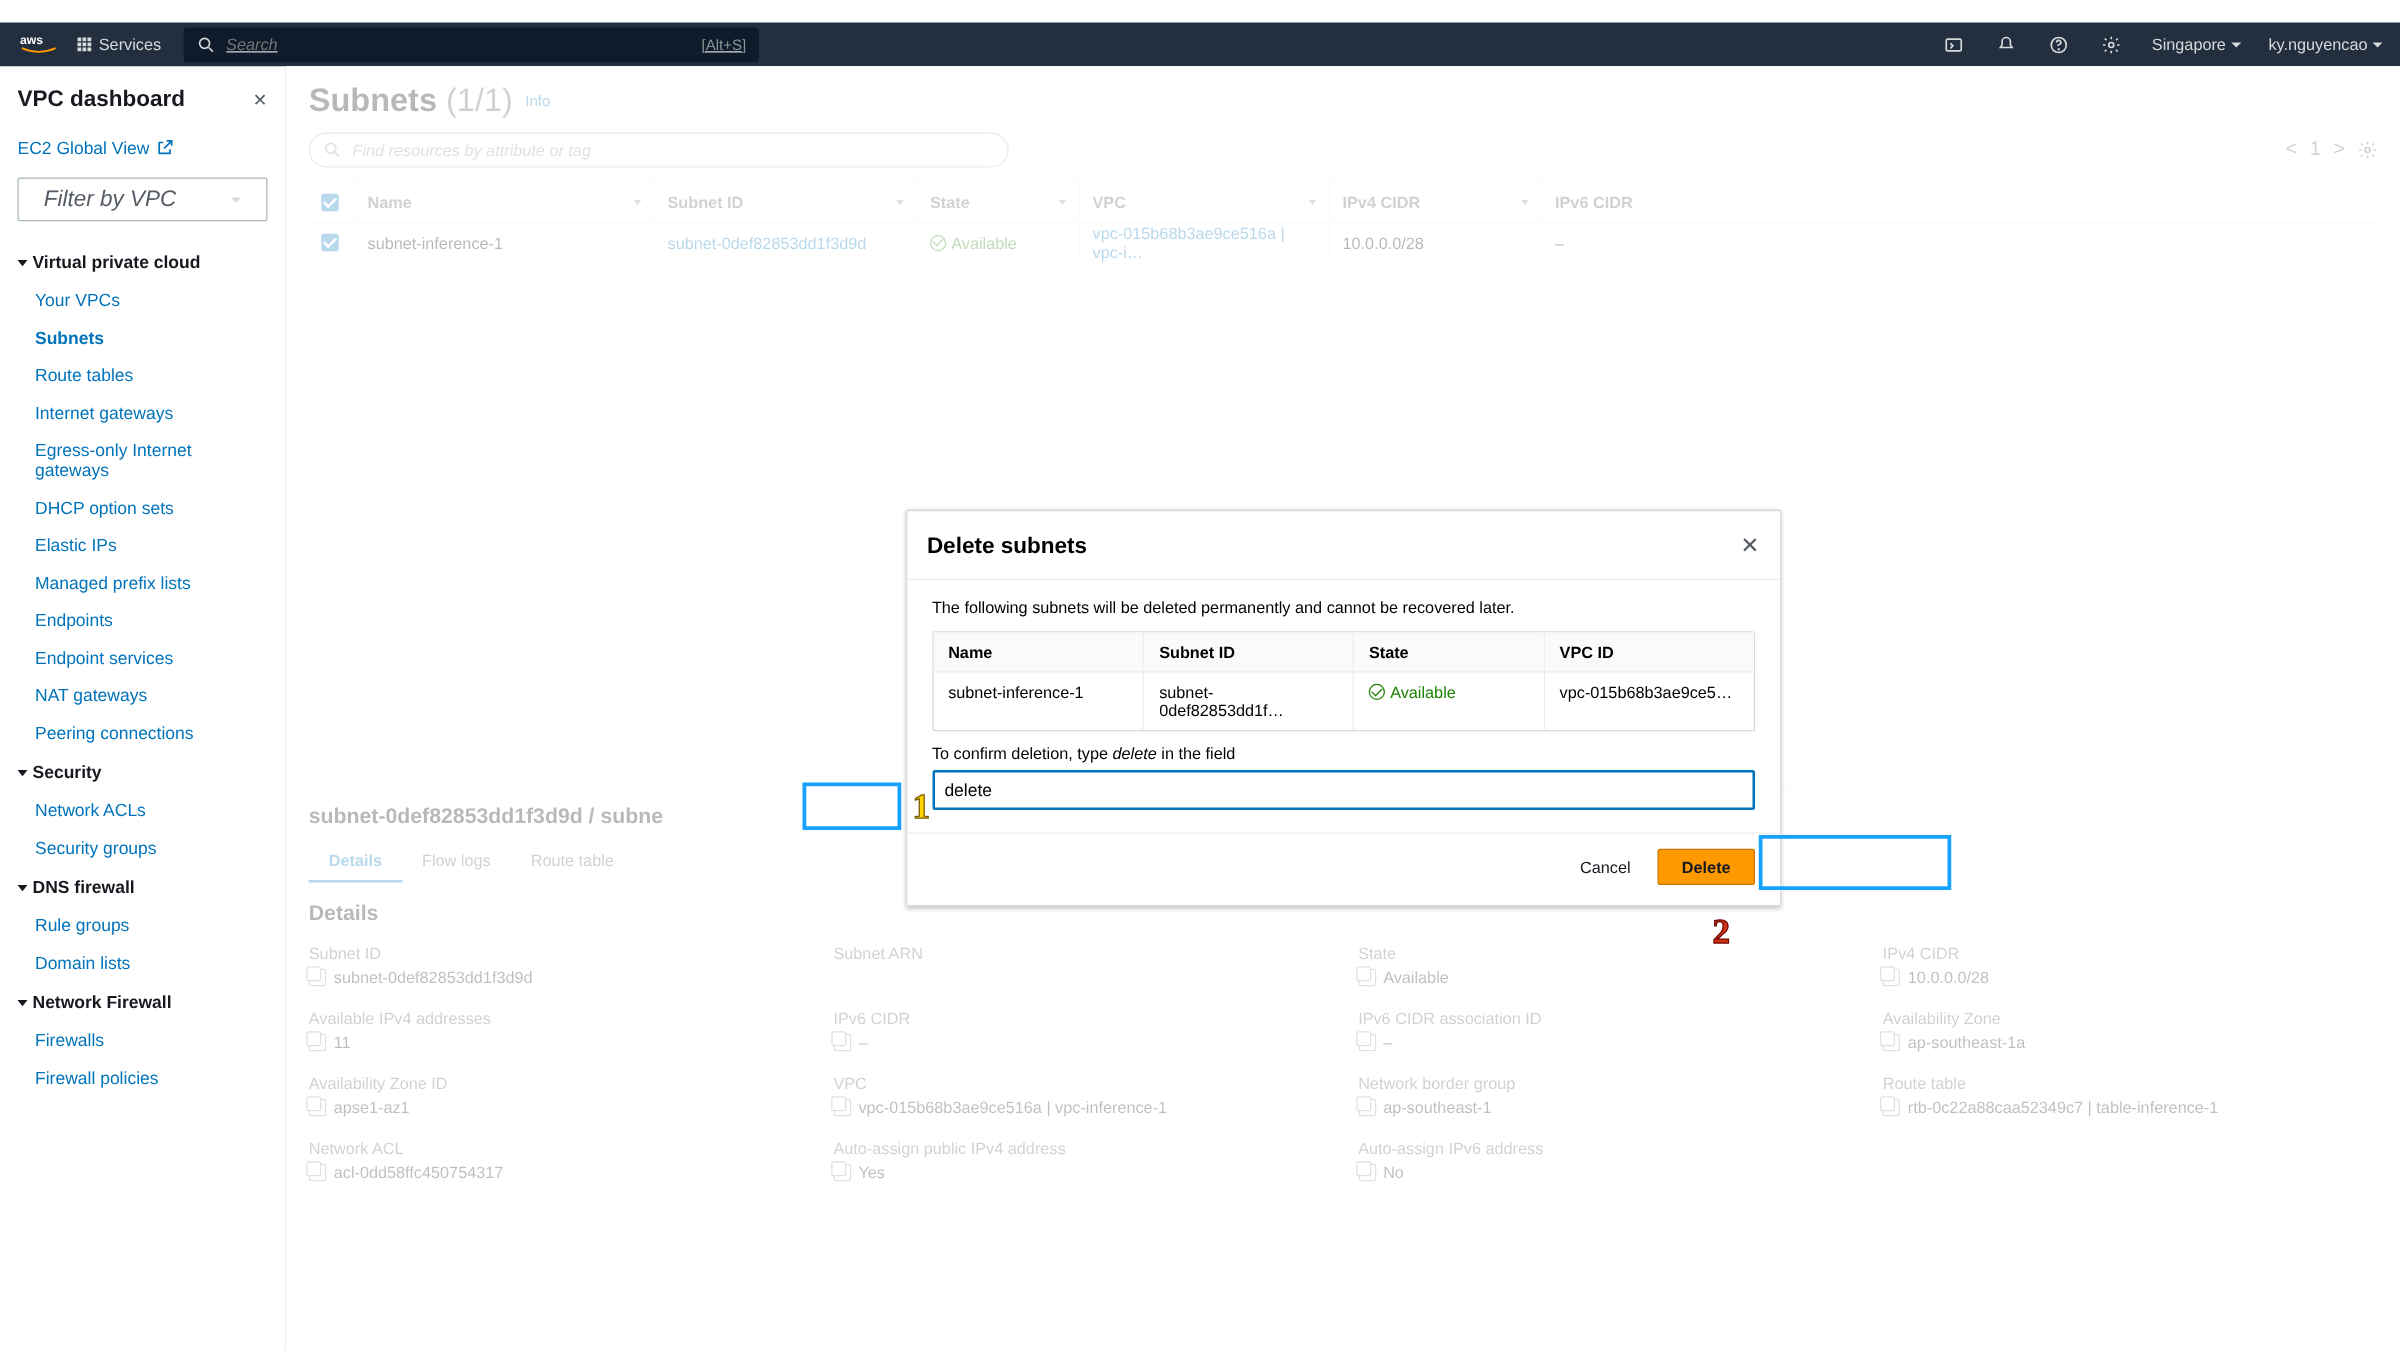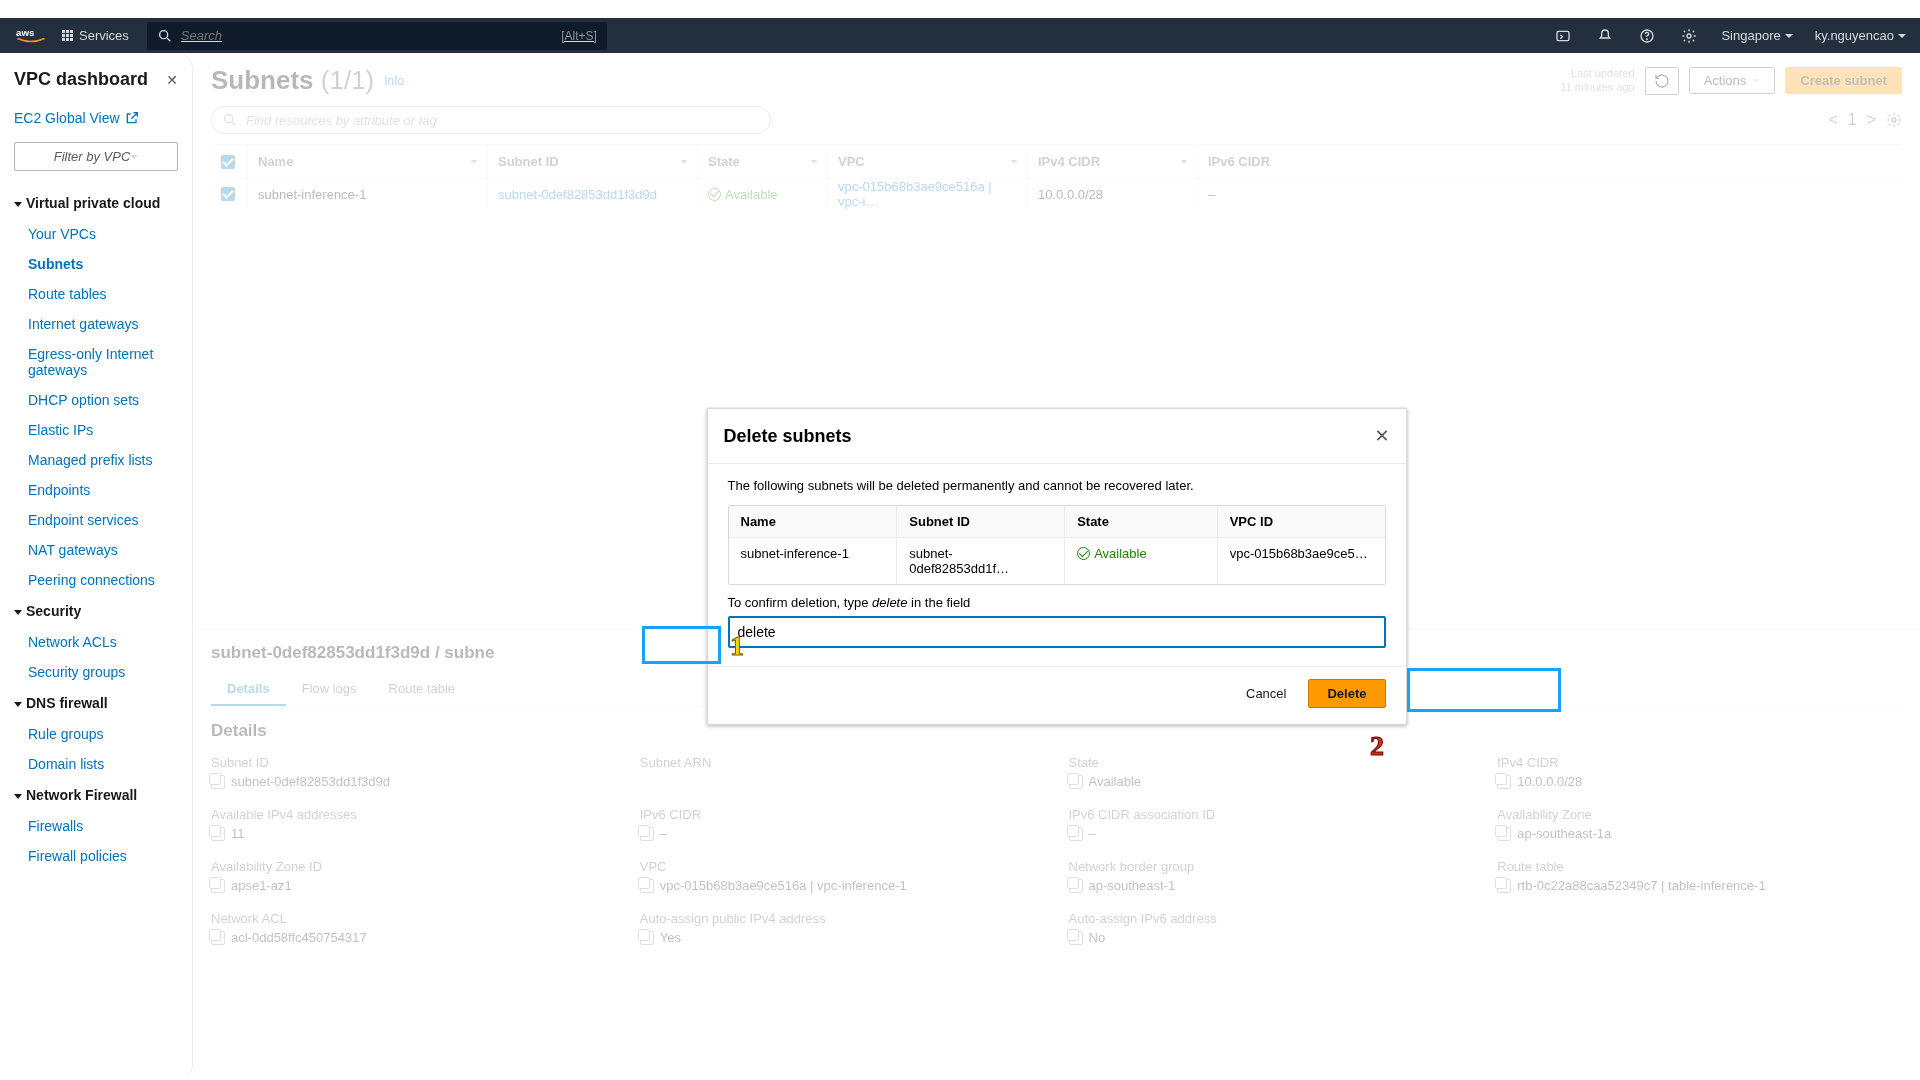--- a/index.html
+++ b/index.html
@@ -15,26 +15,26 @@
 .searchbox { flex:0 0 460px; background:#0f1b2a; height:28px; border-radius:3px; display:flex; align-items:center; padding:0 10px; gap:8px; margin-left:4px;text-decoration:underline;}
 .searchbox input { background:transparent; border:none; color:#d5dbdb; font-style:italic; font-size:13px; flex:1; outline:none;}
 .searchbox .hint { color:#879596; font-size:12px;}
 .navbar .spacer { flex:1; }
 .nav-icon { width:20px; height:20px; display:flex; align-items:center; justify-content:center; color:#d5dbdb;}
 .nav-right { display:flex; align-items:center; gap:22px; }
 .nav-text { display:flex; align-items:center; gap:4px; cursor:pointer;}
 .caret-down { width:0;height:0;border-left:4px solid transparent;border-right:4px solid transparent;border-top:4px solid #d5dbdb;}
 
 .page { display:flex; height:calc(100% - 53px); }
-.sidebar { width:193px; border-right:1px solid #eaeded; overflow-y:auto; padding:12px 0 12px 0; font-size:14px; color:#16191f; position:relative;border-radius:16px;}
+.sidebar { width:229px; border-right:1px solid #eaeded; overflow-y:auto; padding:12px 0 12px 0; font-size:14px; color:#16191f; position:relative;}
 .sidebar::-webkit-scrollbar{width:10px}
 .sidebar h2 { font-size:18px; font-weight:700; padding:4px 14px 12px 14px; display:flex; justify-content:space-between; align-items:center;}
 .sidebar .close-x { font-size:14px; color:#545b64; cursor:pointer; font-weight:400;}
 .sidebar .gv { padding:8px 14px; color:#0073bb; display:flex; align-items:center; gap:4px;}
-.sidebar .filter-vpc { margin:8px 14px 16px 14px; border:1px solid #aab7b8; border-radius:2px; padding:6px 20px; display:flex; justify-content:center; align-items:center; font-style:italic; color:#545b64; font-size:13px;}
+.sidebar .filter-vpc { margin:8px 14px 16px 14px; border:1px solid #aab7b8; border-radius:2px; padding:6px 20px; display:flex; justify-content:space-between; align-items:center; font-style:italic; color:#545b64; font-size:18px;}
 .sidebar .section-h { font-weight:700; padding:8px 14px; cursor:pointer; display:flex; align-items:center; gap:4px;}
 .sidebar .tri { width:0;height:0;border-left:4px solid transparent;border-right:4px solid transparent;border-top:5px solid #16191f; transform:translateY(1px);}
 .sidebar ul { list-style:none; }
 .sidebar li { padding:7px 14px 7px 28px; color:#0073bb; cursor:pointer; }
 .sidebar li.active { font-weight:700; color:#0073bb; }
 
 .main { flex:1; background:#fff; position:relative; overflow:hidden;}
 .dimmer { position:absolute; inset:0; background:rgba(255,255,255,0.72); z-index:5;}
 .content-area { padding:12px 18px; }
 .subnets-header { display:flex; align-items:center; gap:10px; }
@@ -233,37 +233,20 @@
           <li>Firewall policies</li>
         </ul>
       </div>
   </div>
 
   <div class="main">
     <div class="content-area">
       <div class="subnets-header">
         <h1><span>Subnets</span> <span class="count">(1/1)</span></h1>
         <span class="info">Info</span>
-        <div class="right">
-          <div class="lastupd">
-              <div>Last updated</div>
-              <div>11 minutes ago</div>
-            </div>
-          <button class="btn refresh">
-              <svg class="icon" viewBox="0 0 24 24">
-                <path d="M3 12a9 9 0 1 0 3-6.7L3 8"></path>
-                <polyline points="3 3 3 8 8 8"></polyline>
-              </svg>
-            </button>
-          <button class="btn">
-              <span>Actions</span>
-              <span class="caret-down"></span>
-            </button>
-          <button class="btn primary">Create subnet</button>
-        </div>
       </div>
       <div class="filter-row">
         <div class="filter-input">
           <svg class="icon" viewBox="0 0 24 24">
               <circle cx="10" cy="10" r="6"></circle>
               <line x1="15" y1="15" x2="20" y2="20"></line>
             </svg>
           <span>Find resources by attribute or tag</span>
         </div>
         <div class="pager">

